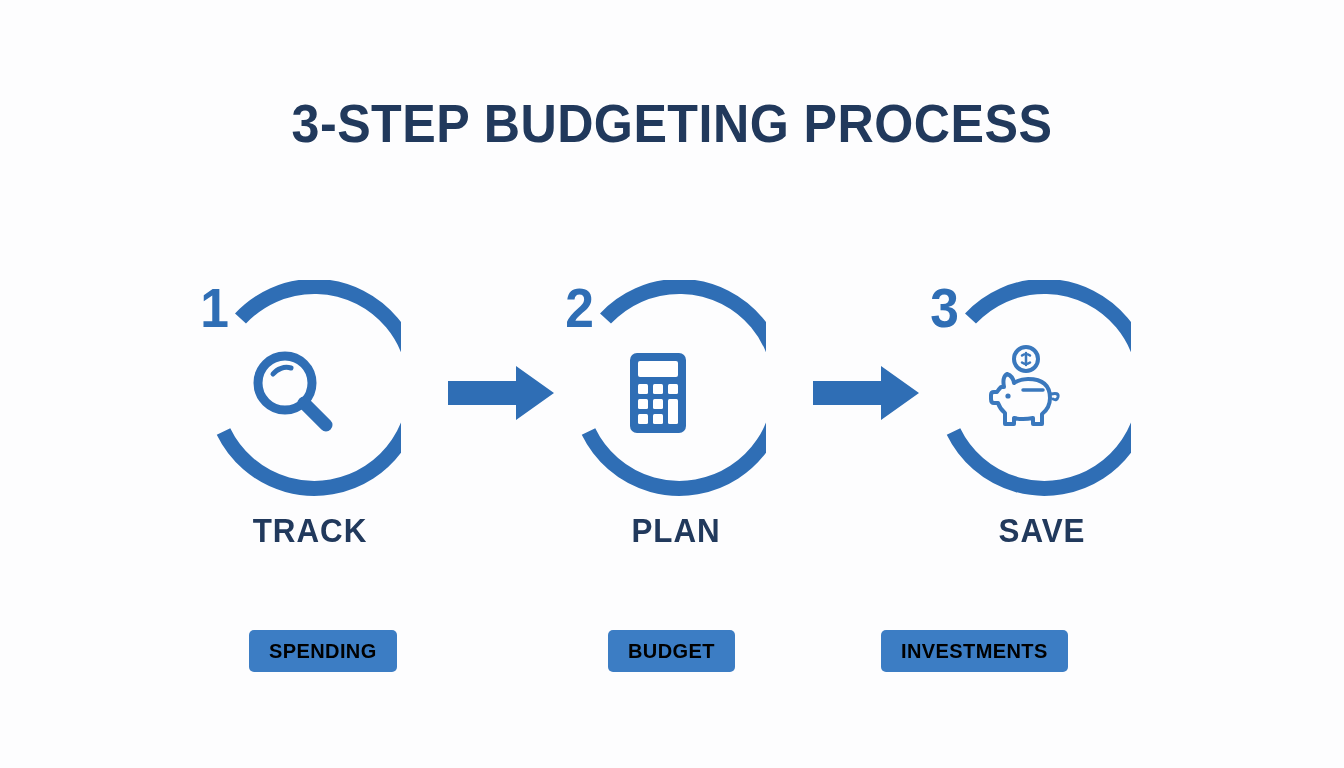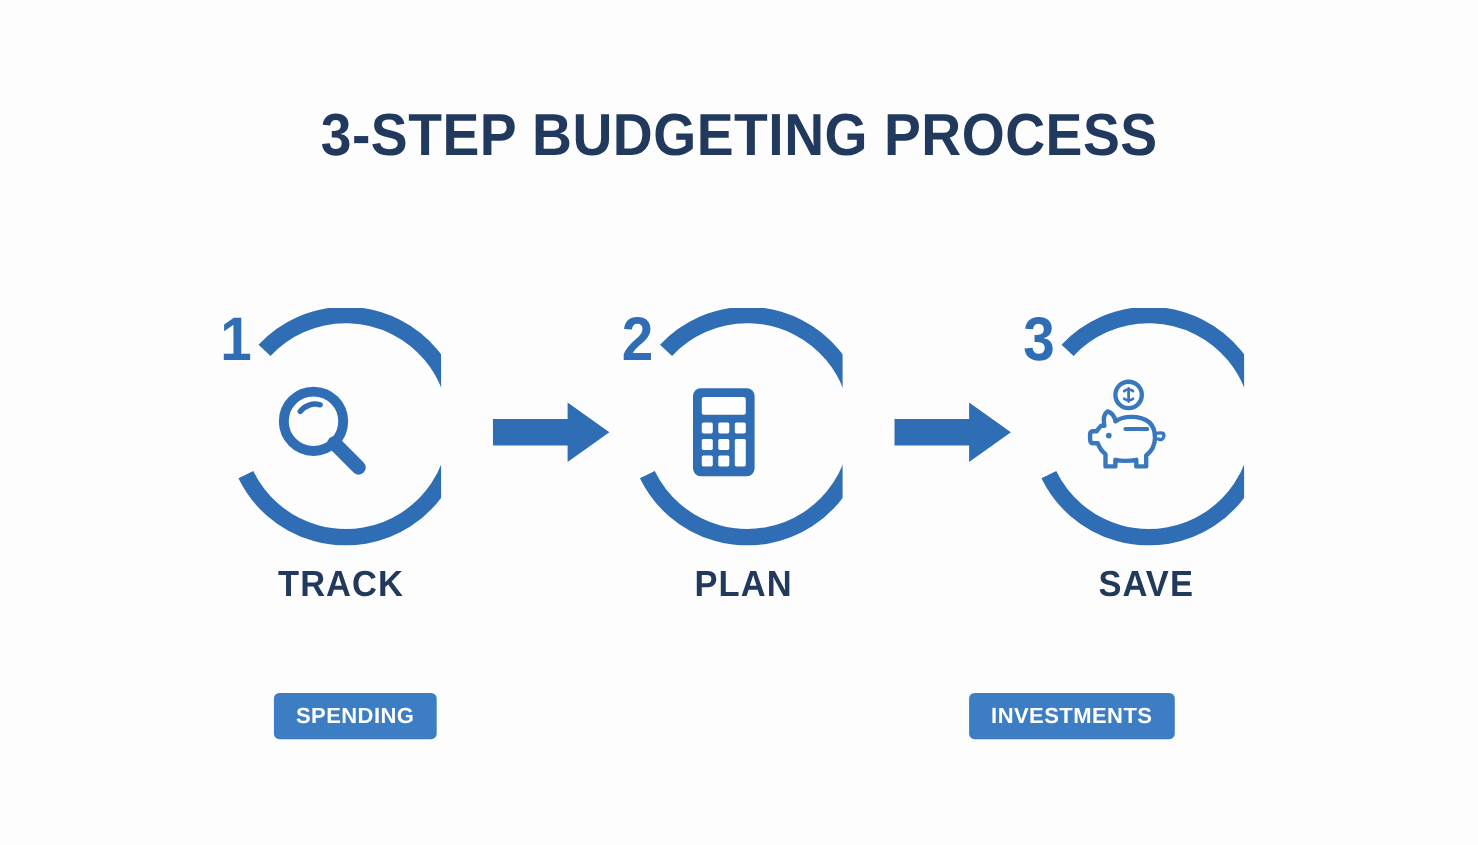--- a/index.html
+++ b/index.html
@@ -126,21 +126,21 @@
     left: 0;
     width: 1344px;
     height: 44px;
   }
   .badge {
     position: absolute;
     top: 0;
     height: 42px;
     line-height: 42px;
     background: #3c7dc4;
-    color: #ffffff;
+    color: #000000;
     border-radius: 5px;
     font-size: 20px;
     font-weight: bold;
     letter-spacing: 0.4px;
     text-align: center;
     padding: 0 20px;
     box-sizing: border-box;
     white-space: nowrap;
   }
   .badge-1 { left: 249px; }
@@ -242,16 +242,17 @@
   </div>
 
   <div class="labels-row">
     <div class="step-label label-1">TRACK</div>
     <div class="step-label label-2">PLAN</div>
     <div class="step-label label-3">SAVE</div>
   </div>
 
   <div class="badges-row">
     <div class="badge badge-1">SPENDING</div>
+    <div class="badge badge-2">BUDGET</div>
     <div class="badge badge-3">INVESTMENTS</div>
   </div>
 
 </div>
 
 </body></html>

